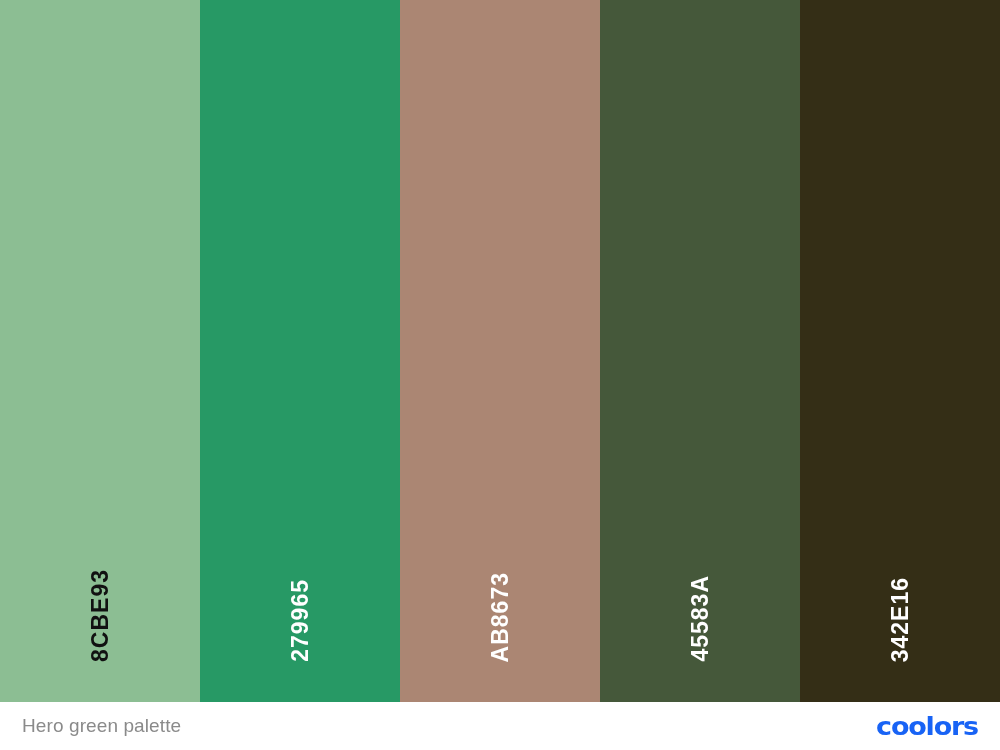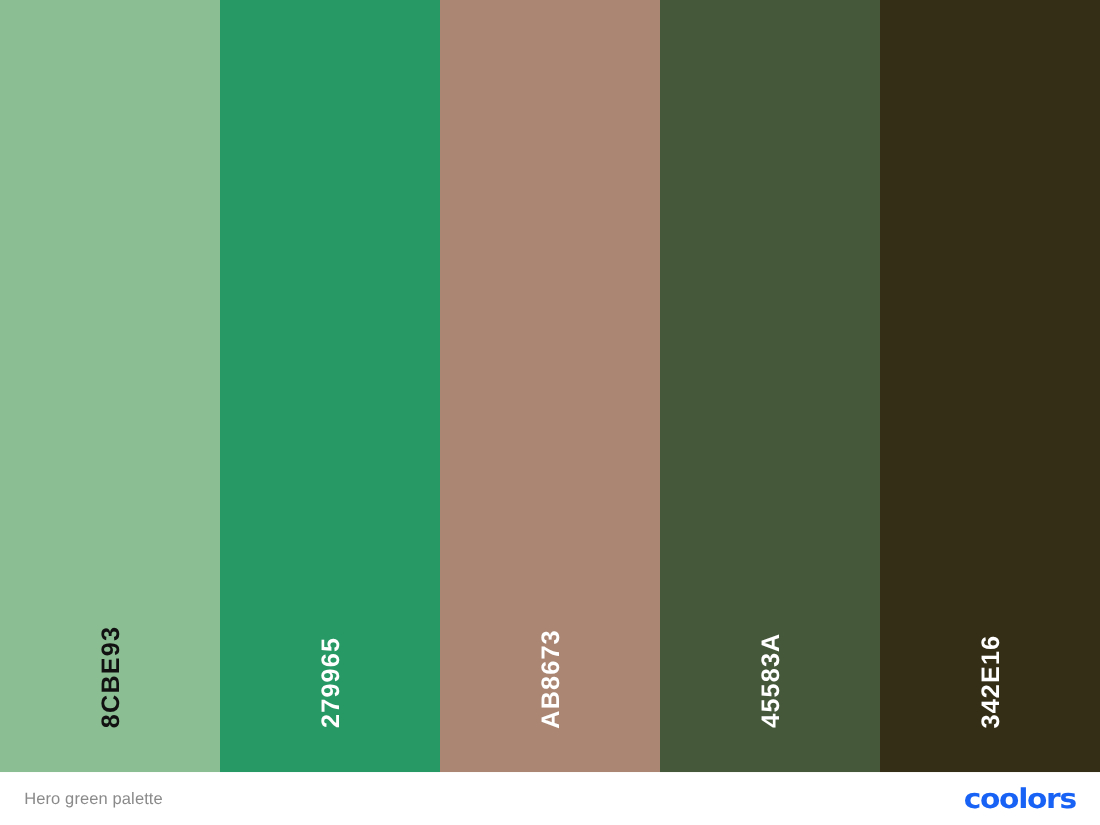--- a/index.html
+++ b/index.html
@@ -61,21 +61,21 @@
     height: 48px;
     background: #ffffff;
     display: flex;
     align-items: center;
     justify-content: space-between;
     padding: 0 22px;
     box-sizing: border-box;
   }
   #caption {
     font-family: "Liberation Sans", sans-serif;
-    font-size: 15px;
+    font-size: 19px;
     color: #8a8a8a;
     letter-spacing: 0.1px;
   }
   #brand-logo {
     font-family: "DejaVu Sans", sans-serif;
     font-size: 27px;
     font-weight: bold;
     color: #1863f5;
     letter-spacing: -1.2px;
     line-height: 1;

